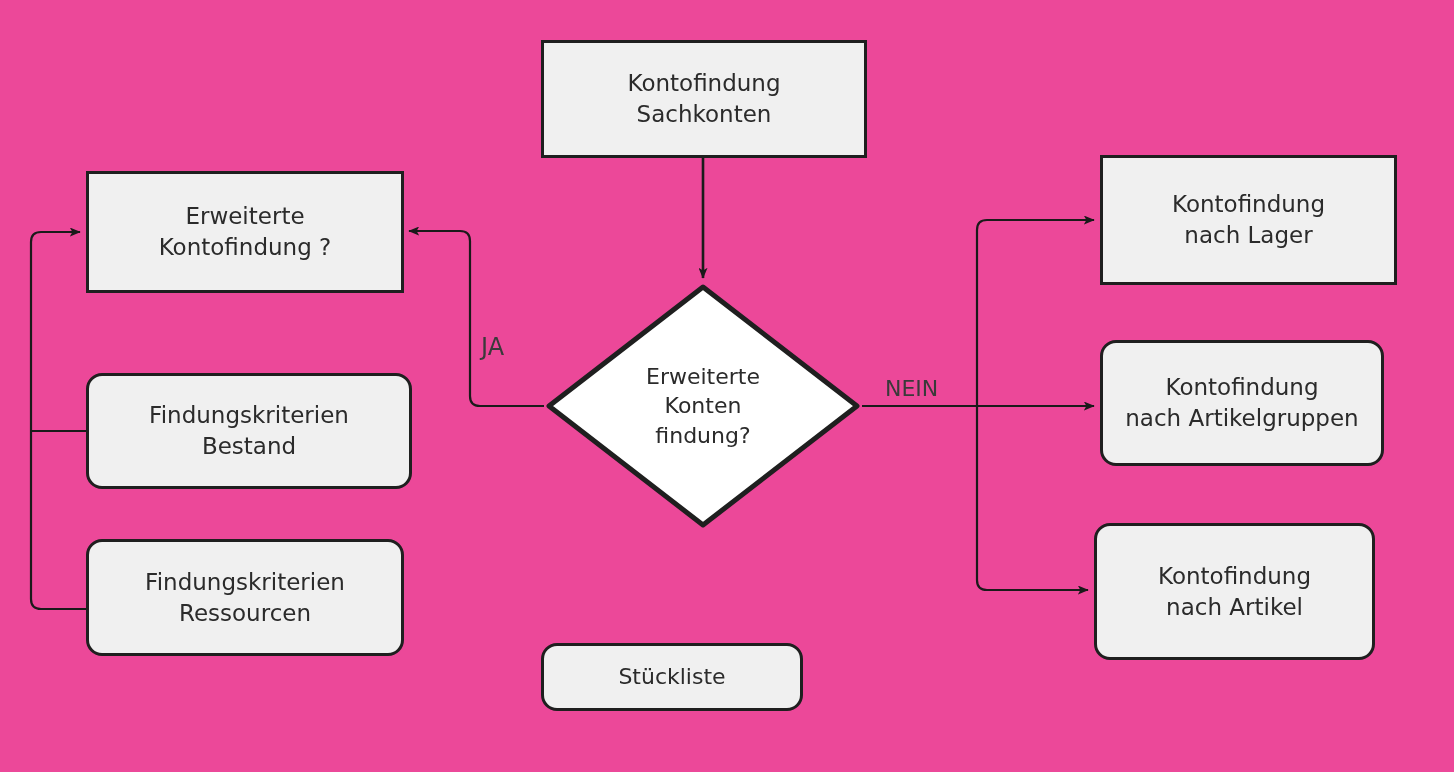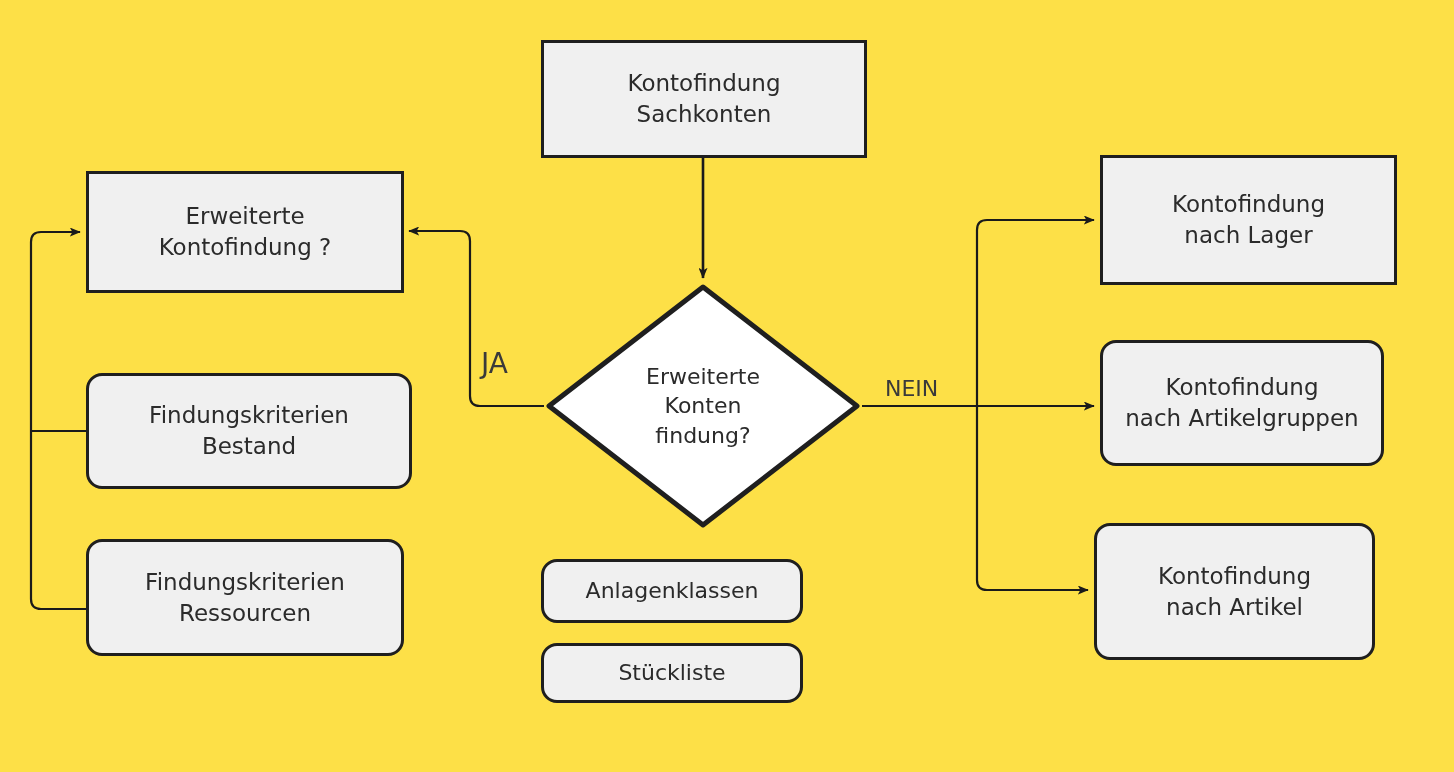--- a/index.html
+++ b/index.html
@@ -10,21 +10,21 @@
   body {
     width: 1454px;
     height: 772px;
     font-family: "DejaVu Sans", sans-serif;
     overflow: hidden;
   }
   #canvas {
     position: relative;
     width: 1454px;
     height: 772px;
-    background: #fde047;
+    background: #ec4899;
   }
   #edges {
     position: absolute;
     left: 0;
     top: 0;
     width: 1454px;
     height: 772px;
   }
   .node {
     position: absolute;
@@ -72,29 +72,29 @@
     background: transparent;
     white-space: nowrap;
   }
 
   
   #node-kontofindung-sachkonten { left: 541px;  top: 40px;  width: 326px; height: 118px; font-size: 23px; }
   #node-erweiterte-kontofindung { left: 86px;   top: 171px; width: 318px; height: 122px; font-size: 23px; }
   #node-findungskriterien-bestand   { left: 86px; top: 373px; width: 326px; height: 116px; font-size: 23px; }
   #node-findungskriterien-ressourcen{ left: 86px; top: 539px; width: 318px; height: 117px; font-size: 23px; }
   #node-anlagenklassen { left: 541px; top: 559px; width: 262px; height: 64px; font-size: 22px; }
-  #node-stueckliste    { left: 541px; top: 643px; width: 262px; height: 60px; font-size: 22px; }
+  #node-stueckliste    { left: 541px; top: 643px; width: 262px; height: 68px; font-size: 22px; }
   #node-kontofindung-lager        { left: 1100px; top: 155px; width: 297px; height: 130px; font-size: 23px; }
   #node-kontofindung-artikelgruppen { left: 1100px; top: 340px; width: 284px; height: 126px; font-size: 23px; }
   #node-kontofindung-artikel      { left: 1094px; top: 523px; width: 281px; height: 137px; font-size: 23px; }
 
   #node-erweiterte-konten-findung { left: 544px; top: 282px; width: 318px; height: 248px; }
   #node-erweiterte-konten-findung .diamond-label { font-size: 22px; }
 
-  #label-ja   { left: 481px; top: 347px; font-size: 28px; }
+  #label-ja   { left: 481px; top: 333px; font-size: 24px; }
   #label-nein { left: 885px; top: 376px; font-size: 22px; }
 </style>
 </head>
 <body>
 
 <div id="canvas">
 
   <svg id="edges" viewBox="0 0 1454 772" xmlns="http://www.w3.org/2000/svg">
     <defs>
       <marker id="arrow" markerWidth="11" markerHeight="9" refX="10.2" refY="4.5" orient="auto" markerUnits="userSpaceOnUse">
@@ -149,21 +149,20 @@
 Konten
 findung?</div>
   </div>
 
   <div class="node rounded" id="node-findungskriterien-bestand">Findungskriterien
 Bestand</div>
 
   <div class="node rounded" id="node-findungskriterien-ressourcen">Findungskriterien
 Ressourcen</div>
 
-  <div class="node rounded" id="node-anlagenklassen">Anlagenklassen</div>
 
   <div class="node rounded" id="node-stueckliste">Stückliste</div>
 
   <div class="node sharp" id="node-kontofindung-lager">Kontofindung
 nach Lager</div>
 
   <div class="node rounded" id="node-kontofindung-artikelgruppen">Kontofindung
 nach Artikelgruppen</div>
 
   <div class="node rounded" id="node-kontofindung-artikel">Kontofindung

